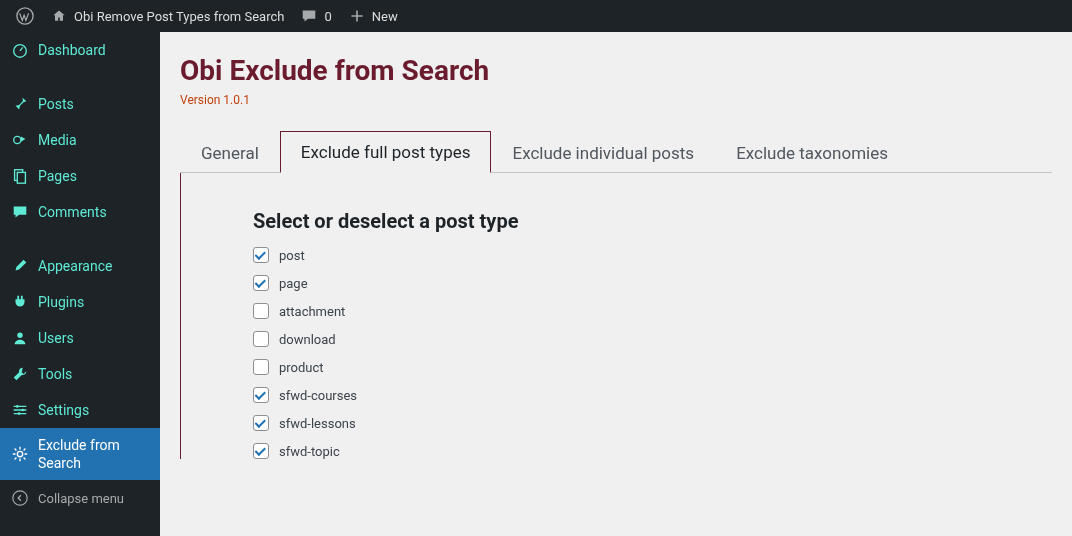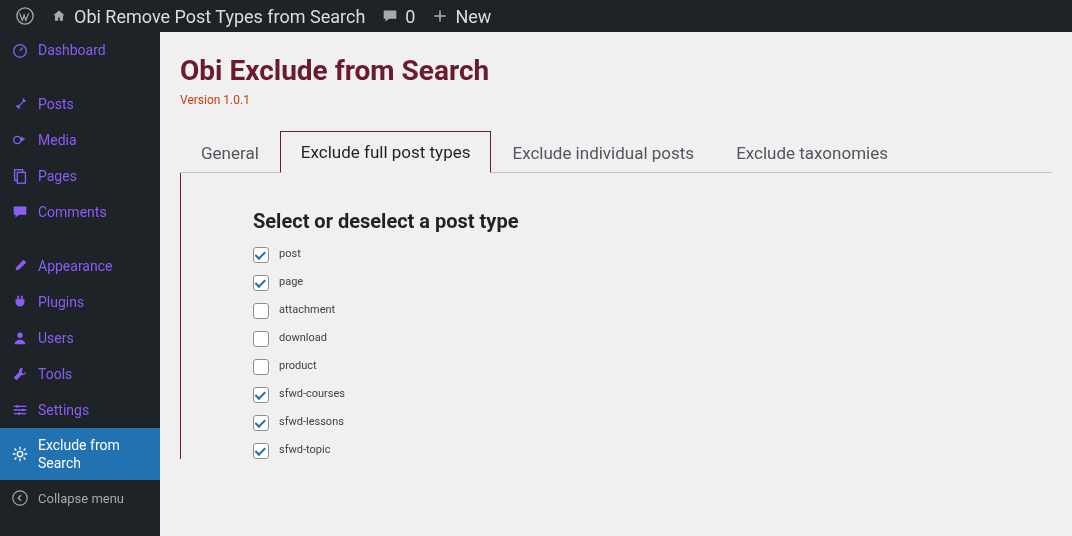--- a/index.html
+++ b/index.html
@@ -13,21 +13,21 @@
     overflow: hidden;
   }
   
   .adminbar {
     height: 32px;
     background: #1d2327;
     color: #c3c4c7;
     display: flex;
     align-items: center;
     padding: 0 8px;
-    font-size: 18px;
+    font-size: 13px;
   }
   .adminbar .ab-item {
     display: flex;
     align-items: center;
     padding: 0 8px;
     height: 32px;
     cursor: pointer;
     gap: 6px;
   }
   .adminbar .ab-icon { width: 18px; height: 18px; display:flex; align-items:center; justify-content:center; fill:#a7aaad;}
@@ -40,21 +40,21 @@
     bottom: 0;
     width: 160px;
     background: #1d2327;
     color: #f0f0f1;
   }
   .menu-item {
     display: flex;
     align-items: center;
     gap: 8px;
     padding: 8px 10px;
-    color: #8b5cf6;
+    color: #5eead4;
     cursor: pointer;
     font-size: 14px;
   }
   .menu-item .micon { width: 20px; height: 20px; display:flex; align-items:center; justify-content:center; fill:#a7aaad; flex-shrink:0;}
   .menu-sep { height: 18px; }
   .menu-item.current {
     background: #2271b1;
     color: #fff;
     position: relative;
   }
@@ -123,24 +123,24 @@
     color: #1d2327;
     margin-bottom: 14px;
   }
   .panel-desc {
     font-size: 14px;
     color: #3c434a;
     margin-bottom: 22px;
   }
   .check-row {
     display:flex;
-    align-items:flex-start;
+    align-items:center;
     gap:10px;
     margin-bottom: 12px;
-    font-size:11px;
+    font-size:13px;
   }
   .cbox {
     width:16px; height:16px;
     border:1px solid #8c8f94;
     border-radius:3px;
     background:#fff;
     display:flex;
     align-items:center;
     justify-content:center;
     cursor:pointer;

